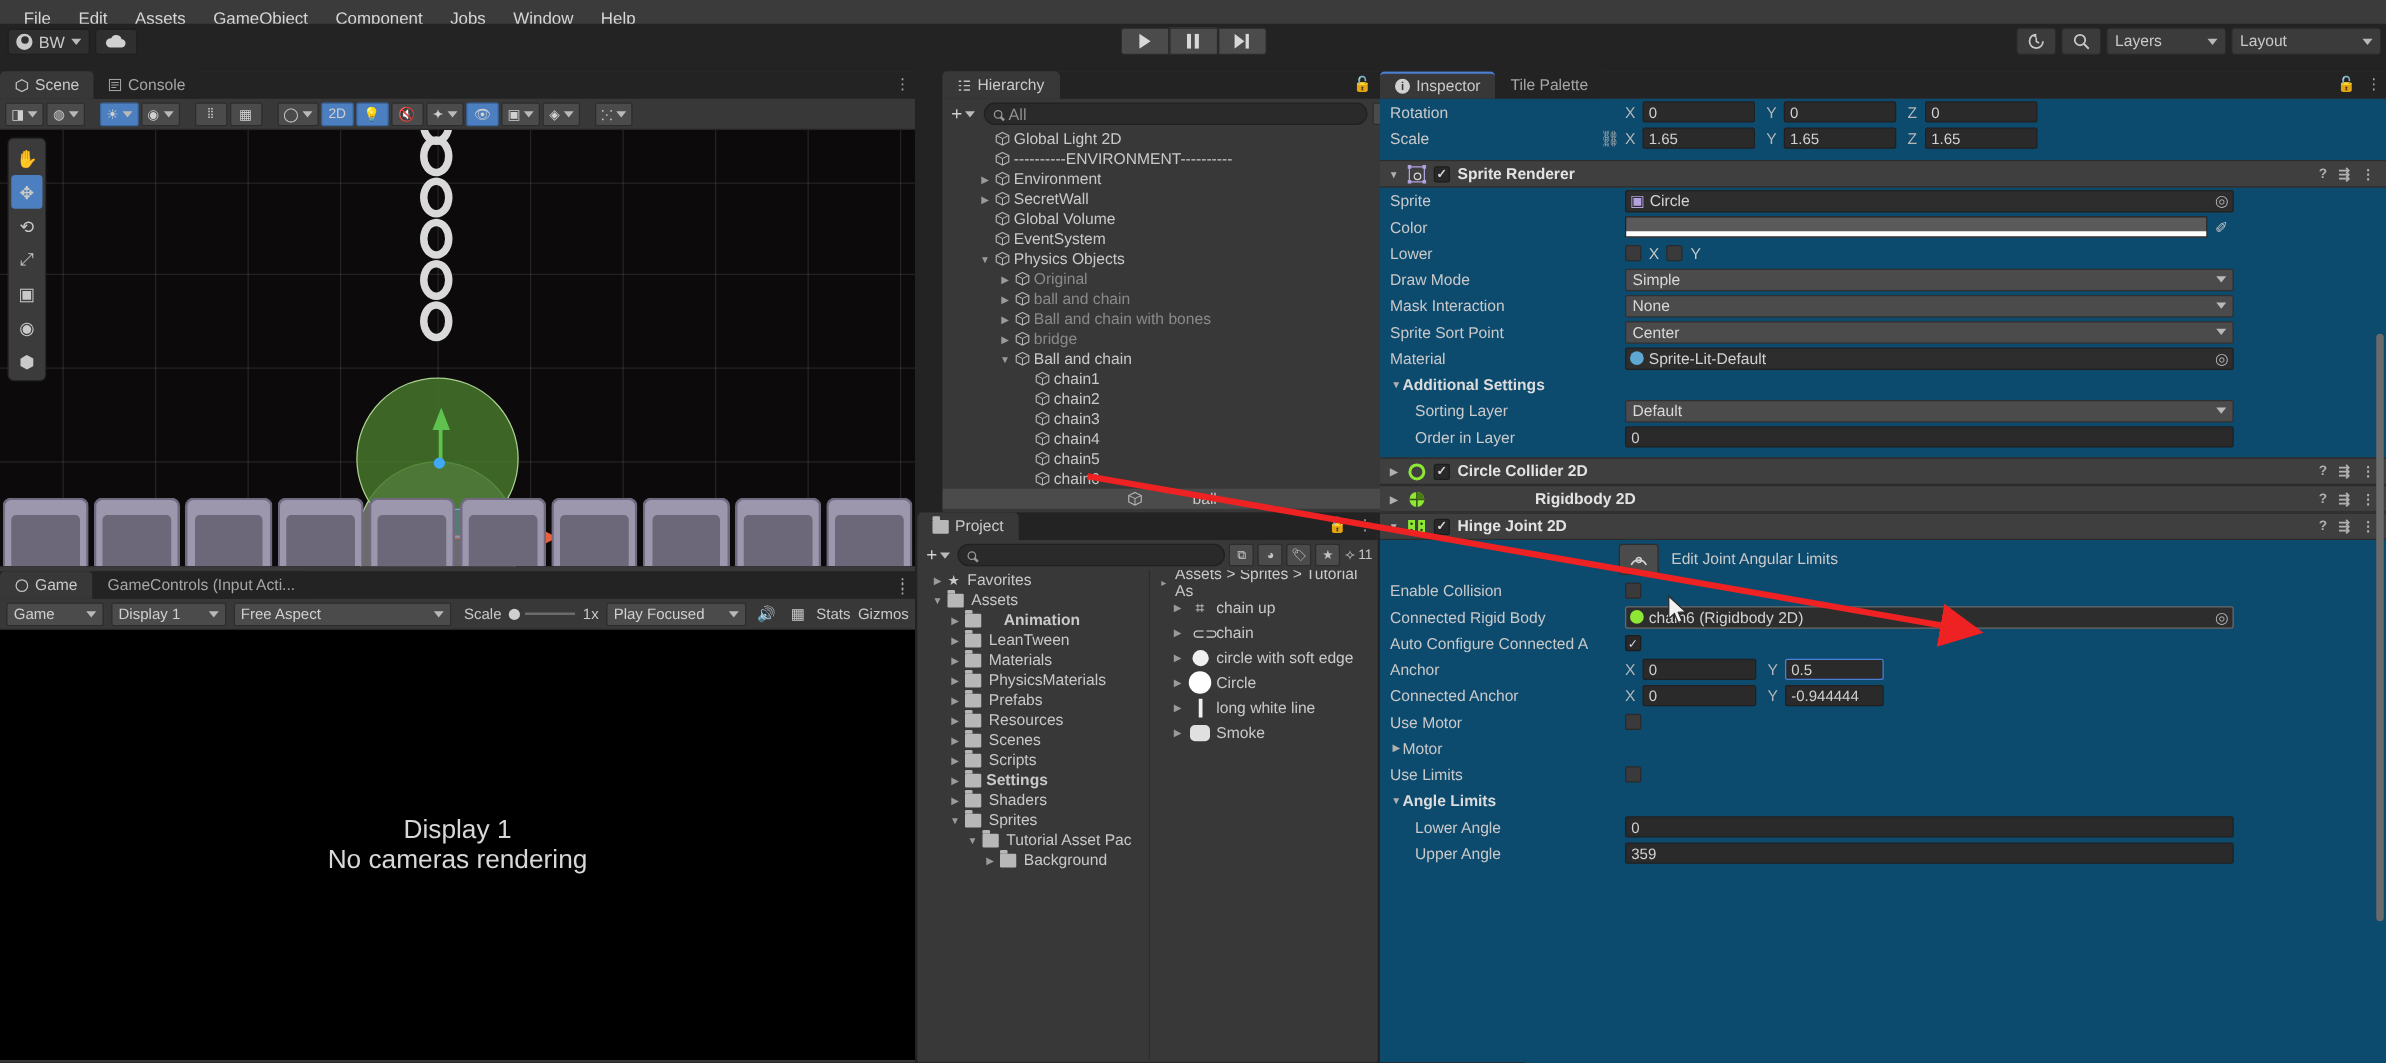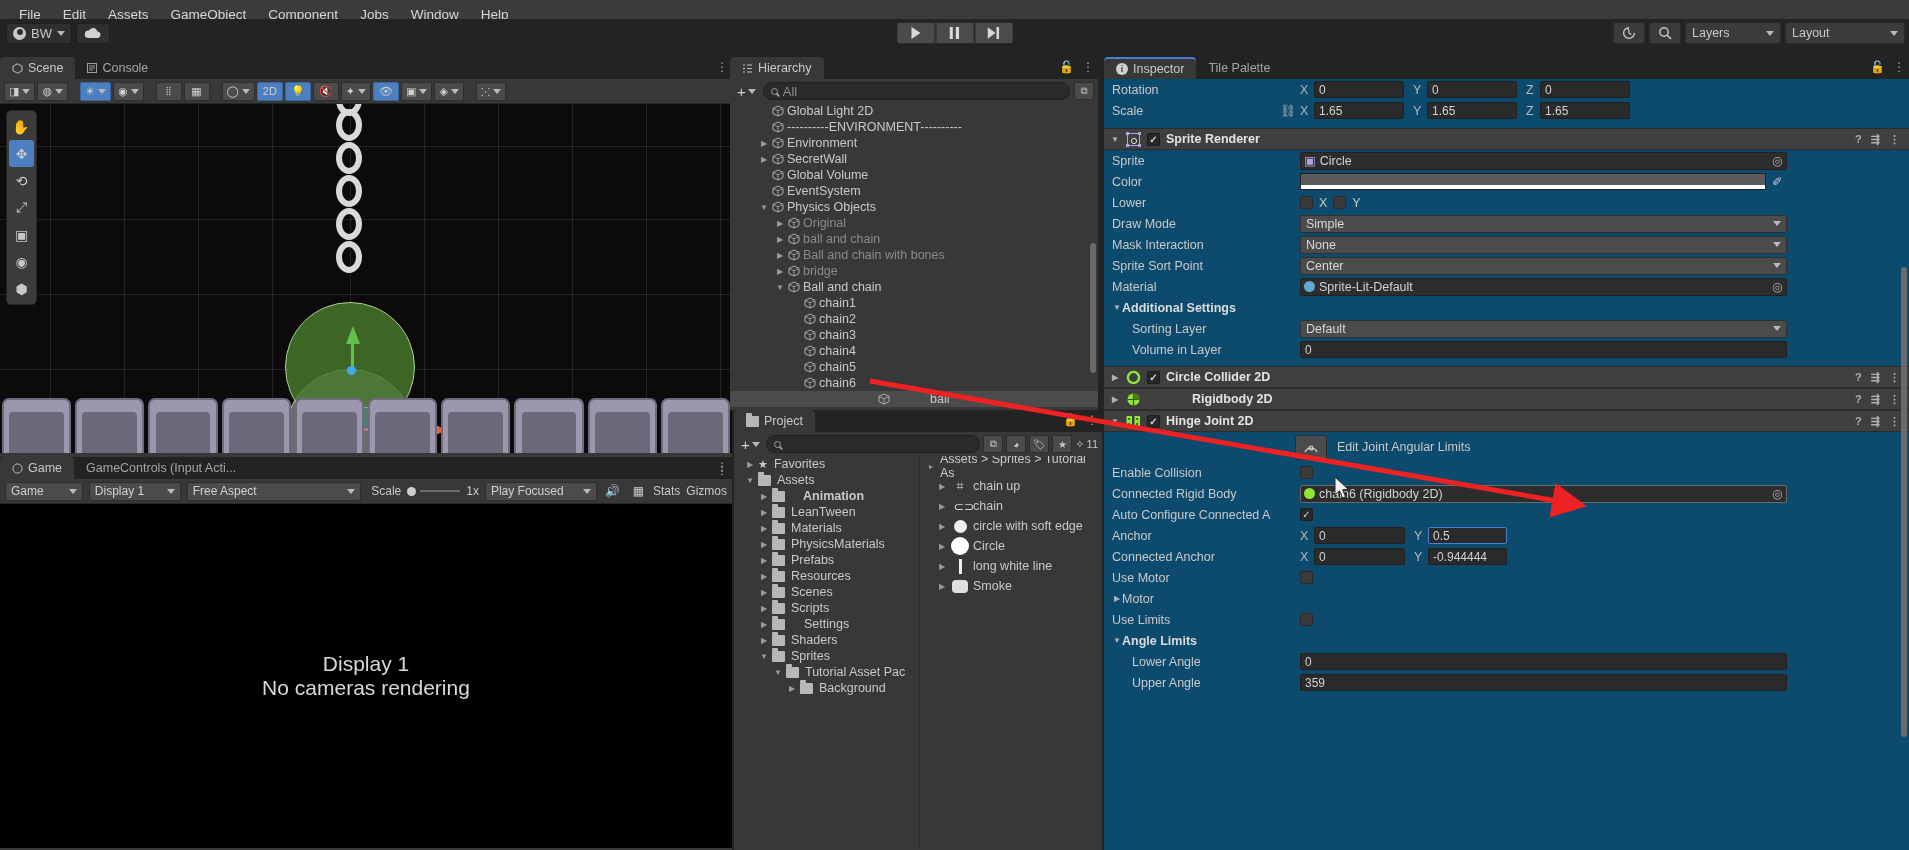--- a/index.html
+++ b/index.html
@@ -147,21 +147,21 @@
   .gsel {
     height: 19px; background: #4b4b4b; border: 1px solid #2d2d2d; border-radius: 2px;
     display: flex; align-items: center; justify-content: space-between; gap: 6px;
     padding: 0 5px; color: #d0d0d0;
   }
   .game-canvas { width: 732px; height: 344px; background: #000; display: flex; align-items: center; justify-content: center; flex-direction: column; }
   .game-canvas .l1 { color: #d8d8d8; font-size: 21px; }
   .game-canvas .l2 { color: #d8d8d8; font-size: 21px; }
 
   
-  #hier-panel { left: 730px; top: 57px; width: 368px; height: 353px; }
+  #hier-panel { left: 754px; top: 57px; width: 368px; height: 353px; }
   .hier-search {
     height: 24px; background: #383838; display: flex; align-items: center; gap: 4px;
     padding: 0 4px;
   }
   .plusbtn { display: flex; align-items: center; gap: 2px; color: #d0d0d0; font-size: 15px; padding: 0 3px;}
   .searchbox {
     flex: 1; height: 18px; background: #2a2a2a; border: 1px solid #202020; border-radius: 9px;
     display: flex; align-items: center; gap: 5px; padding: 0 7px; color: #8e8e8e; font-size: 13px;
   }
   .mag { width:7px;height:7px;border:1.5px solid #9a9a9a;border-radius:50%; position:relative; flex:none;}
@@ -765,21 +765,21 @@
           <div class="trow">
             <span style="width:16px;flex:none;"></span>
             <span class="arrow">▶</span>
             <span class="folder"></span>
             <span style="margin-left:3px;">Scripts</span>
           </div>
           <div class="trow">
             <span style="width:16px;flex:none;"></span>
             <span class="arrow">▶</span>
             <span class="folder"></span>
-            <span style="margin-left:16px;">Settings</span>
+            <span style="margin-left:1px;font-weight:bold;">Settings</span>
           </div>
           <div class="trow">
             <span style="width:16px;flex:none;"></span>
             <span class="arrow">▶</span>
             <span class="folder"></span>
             <span style="margin-left:3px;">Shaders</span>
           </div>
           <div class="trow">
             <span style="width:16px;flex:none;"></span>
             <span class="arrow">▼</span>
@@ -978,21 +978,21 @@
         <span class="sect-title">Additional Settings</span>
       </div>
       <div class="prow">
         <span class="plabel" style="width:168px;margin-left:20px">Sorting Layer</span>
         <span class="dropfield" style="width:487px">
           <span>Default</span>
           <span class="caret"></span>
         </span>
       </div>
       <div class="prow">
-        <span class="plabel" style="width:168px;margin-left:20px">Volume in Layer</span>
+        <span class="plabel" style="width:168px;margin-left:20px">Order in Layer</span>
         <span class="field" style="width:487px">0</span>
       </div>
 
       <div class="cheader" style="margin-top:6px">
         <span class="tri">▶</span>
         <svg width="15" height="15" viewBox="0 0 15 15">
             <circle cx="7.5" cy="7.5" r="5.6" stroke="#8ee635" stroke-width="2.4" fill="none"></circle>
           </svg>
         <span class="chk">✓</span>
         <span>Circle Collider 2D</span>
@@ -1003,21 +1003,21 @@
         </span>
       </div>
 
       <div class="cheader">
         <span class="tri">▶</span>
         <svg width="15" height="15" viewBox="0 0 15 15">
             <circle cx="7.5" cy="7.5" r="6" fill="#8ee635"></circle>
             <path d="M7.5 1.5v12M1.5 7.5h12" stroke="#2f4f10" stroke-width="1.2"></path>
             <path d="M7.5 7.5 L13.5 7.5 A6 6 0 0 0 7.5 1.5 Z" fill="#4a7c18"></path>
           </svg>
-        <span style="margin-left:1px;padding-left:44px;">Rigidbody 2D</span>
+        <span style="margin-left:37px;padding-left:44px;">Rigidbody 2D</span>
         <span class="hdr-tools">
           <span>?</span>
           <span>⇶</span>
           <span>⋮</span>
         </span>
       </div>
 
       <div class="cheader">
         <span class="tri">▼</span>
         <svg width="15" height="15" viewBox="0 0 15 15">

